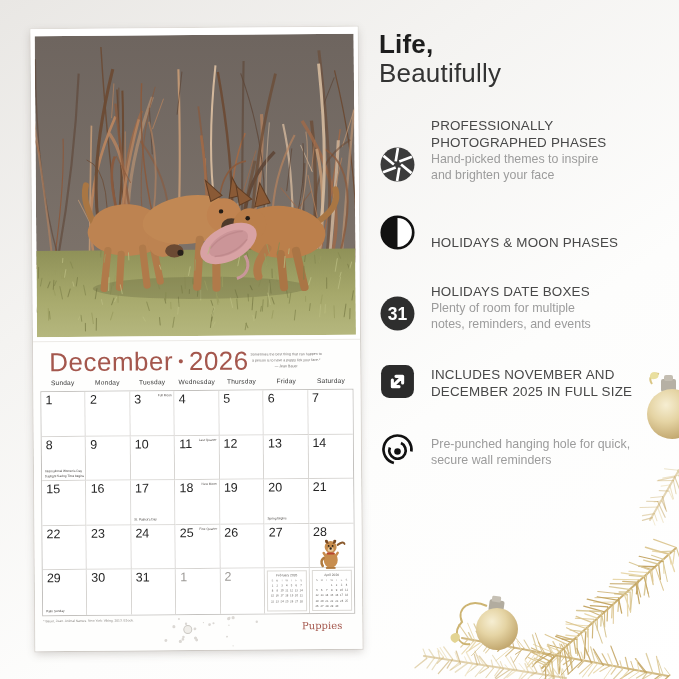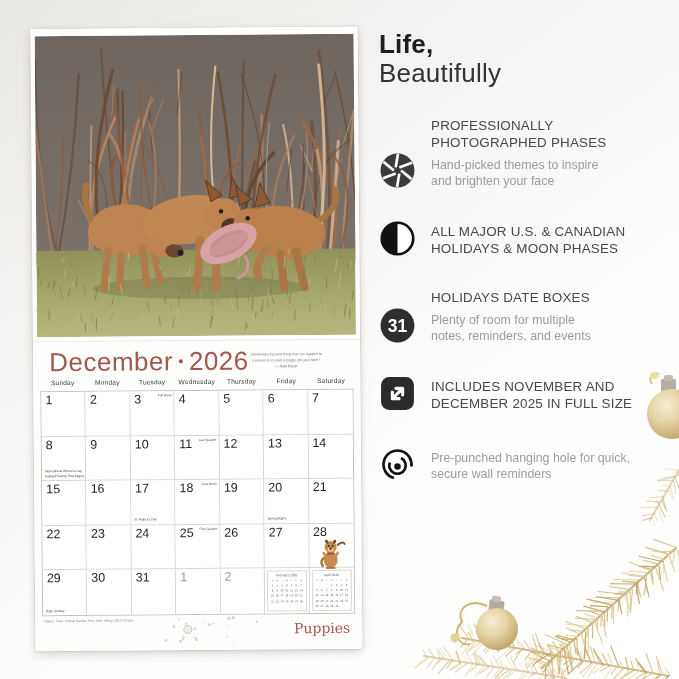--- a/index.html
+++ b/index.html
@@ -35,36 +35,36 @@
   .num{position:absolute;top:1px;left:4px;font-size:12.5px;color:#262626}
   .num.outside{color:#9d9a97}
   .moon{position:absolute;top:2px;right:2px;font-size:3.2px;color:#56524f;white-space:nowrap}
   .notes{position:absolute;left:3px;bottom:2px;font-size:3.1px;color:#45423f;line-height:1.45;text-align:left}
   .minical{position:absolute;inset:2px;border:1px solid #dcdad6;background:#fff;padding:2px 2px 1px;box-sizing:border-box;text-align:center}
   .mc-title{font-size:3.3px;color:#615e5b;margin-bottom:1.5px}
   .mc-grid{display:grid;grid-template-columns:repeat(7,1fr);row-gap:1.2px}
   .mc-dow{font-size:2.7px;color:#8a8784}
   .mc-d{font-size:2.8px;color:#55524f}
   .footnote{position:absolute;left:8px;top:277px;font-size:3.3px;color:#8d8a86}
-  .brand{position:absolute;right:12px;top:280px;font-size:14px;color:#a4574d;font-family:"DejaVu Serif",serif}
+  .brand{position:absolute;right:20px;top:280px;font-size:10px;color:#a4574d;font-family:"DejaVu Serif",serif}
   .hole{position:absolute;left:148px;top:284px;width:9px;height:9px;border-radius:50%;
     background:#f0eeea;border:1px solid #ccc9c4;box-sizing:border-box}
   #paw-svg{position:absolute;inset:0;width:100%;height:100%;pointer-events:none}
   .dog-art{position:absolute;left:283px;top:197px;width:28px;height:32px}
   
   .rp{position:absolute;left:379px;top:30px;width:292px;z-index:1}
   .rp-title{font-size:26px;line-height:1.13;color:#333;letter-spacing:.2px}
   .rp-title .bold{font-weight:700;color:#1d1d1d}
   .features{margin-top:27px;display:flex;flex-direction:column;gap:31px}
   .feature{display:flex;gap:15px;align-items:flex-end}
   .f-icon{flex:0 0 37px;width:37px;height:37px}
   .f-icon svg{width:37px;height:37px;display:block}
   .f-text{padding-top:1px}
   .f-title{font-size:13.4px;color:#484848;line-height:1.27;letter-spacing:.2px}
-  .f-sub{font-size:12.4px;color:#9c9c9c;line-height:1.3;margin-top:6px}
+  .f-sub{font-size:12.4px;color:#9c9c9c;line-height:1.3;}
 </style>
 </head>
 <body>
 
 <svg id="decor-svg">
   <defs>
     <radialGradient id="goldBall" cx="38%" cy="32%" r="75%">
       <stop offset="0%" stop-color="#f6eed2"></stop>
       <stop offset="45%" stop-color="#e5d4a4"></stop>
       <stop offset="100%" stop-color="#bda167"></stop>
@@ -991,21 +991,20 @@
       </div>
       <div class="feature">
         <div class="f-icon">
           <svg viewBox="0 0 36 36">
             <circle cx="18" cy="18" r="15.3" fill="#fff" stroke="#111" stroke-width="2.6"></circle>
             <path d="M18 2.7 A15.3 15.3 0 0 0 18 33.3 Z" fill="#111"></path>
           </svg>
         </div>
         <div class="f-text">
           <div class="f-title">
-            <div>ALL MAJOR U.S. &amp; CANADIAN</div>
             <div>HOLIDAYS &amp; MOON PHASES</div>
           </div>
         </div>
       </div>
       <div class="feature">
         <div class="f-icon">
           <svg viewBox="0 0 36 36">
             <circle cx="18" cy="18" r="16.5" fill="#2e2e2e"></circle>
             <text x="18" y="24.5" text-anchor="middle" font-size="17" font-weight="bold" fill="#fff" font-family="Liberation Sans, sans-serif">31</text>
           </svg>

